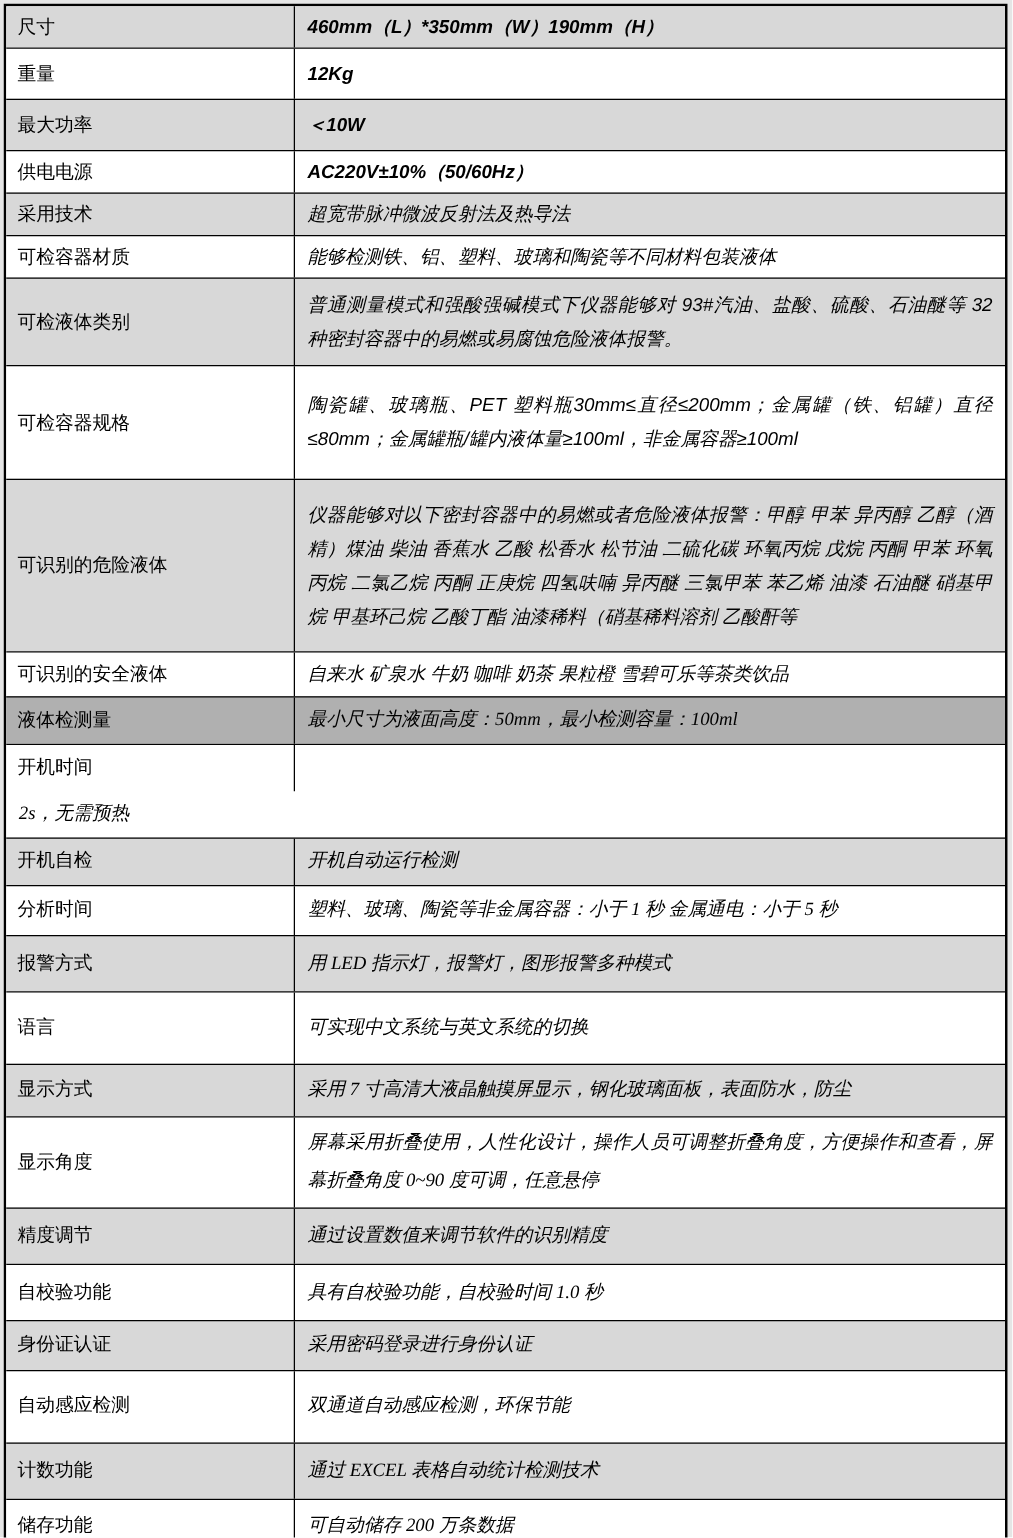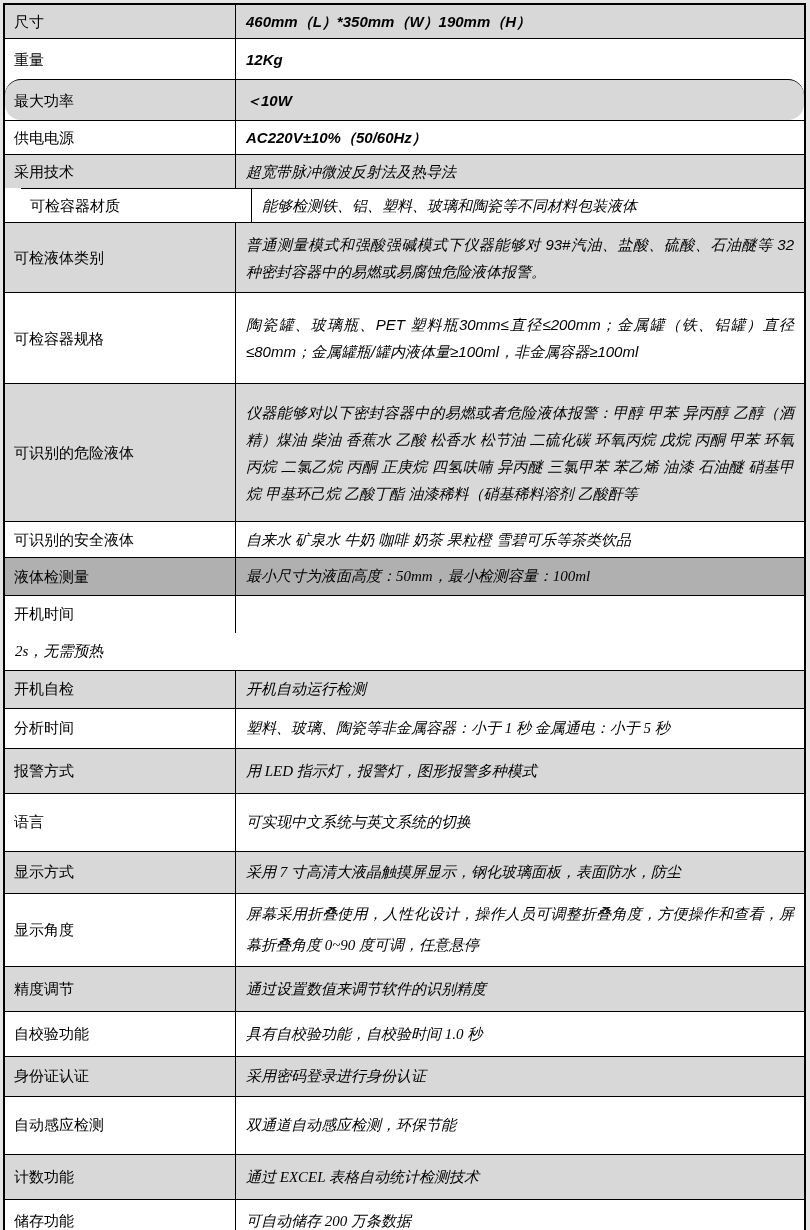--- a/index.html
+++ b/index.html
@@ -82,21 +82,21 @@
     </div>
   </div>
       <div class="tr shade-white" style="min-height: 41px;">
     <div class="td label f-hei">
       <span class="txt">重量</span>
     </div>
     <div class="td value f-hei em">
       <span class="txt">12Kg</span>
     </div>
   </div>
-      <div class="tr shade-gray" style="min-height: 41px; border-radius: 16px;">
+      <div class="tr shade-gray" style="min-height: 41px;">
     <div class="td label f-hei">
       <span class="txt">最大功率</span>
     </div>
     <div class="td value f-hei em">
       <span class="txt">＜10W</span>
     </div>
   </div>
       <div class="tr shade-white" style="min-height: 30px;">
     <div class="td label f-hei">
       <span class="txt">供电电源</span>
@@ -106,21 +106,21 @@
     </div>
   </div>
       <div class="tr shade-gray" style="min-height: 30px;">
     <div class="td label f-hei">
       <span class="txt">采用技术</span>
     </div>
     <div class="td value f-hei">
       <span class="txt">超宽带脉冲微波反射法及热导法</span>
     </div>
   </div>
-      <div class="tr shade-white" style="min-height: 30px; margin-left: 16px;">
+      <div class="tr shade-white" style="min-height: 30px;">
     <div class="td label f-hei">
       <span class="txt">可检容器材质</span>
     </div>
     <div class="td value f-hei">
       <span class="txt">能够检测铁、铝、塑料、玻璃和陶瓷等不同材料包装液体</span>
     </div>
   </div>
       <div class="tr shade-gray" style="min-height: 70px;">
     <div class="td label f-hei">
       <span class="txt">可检液体类别</span>

